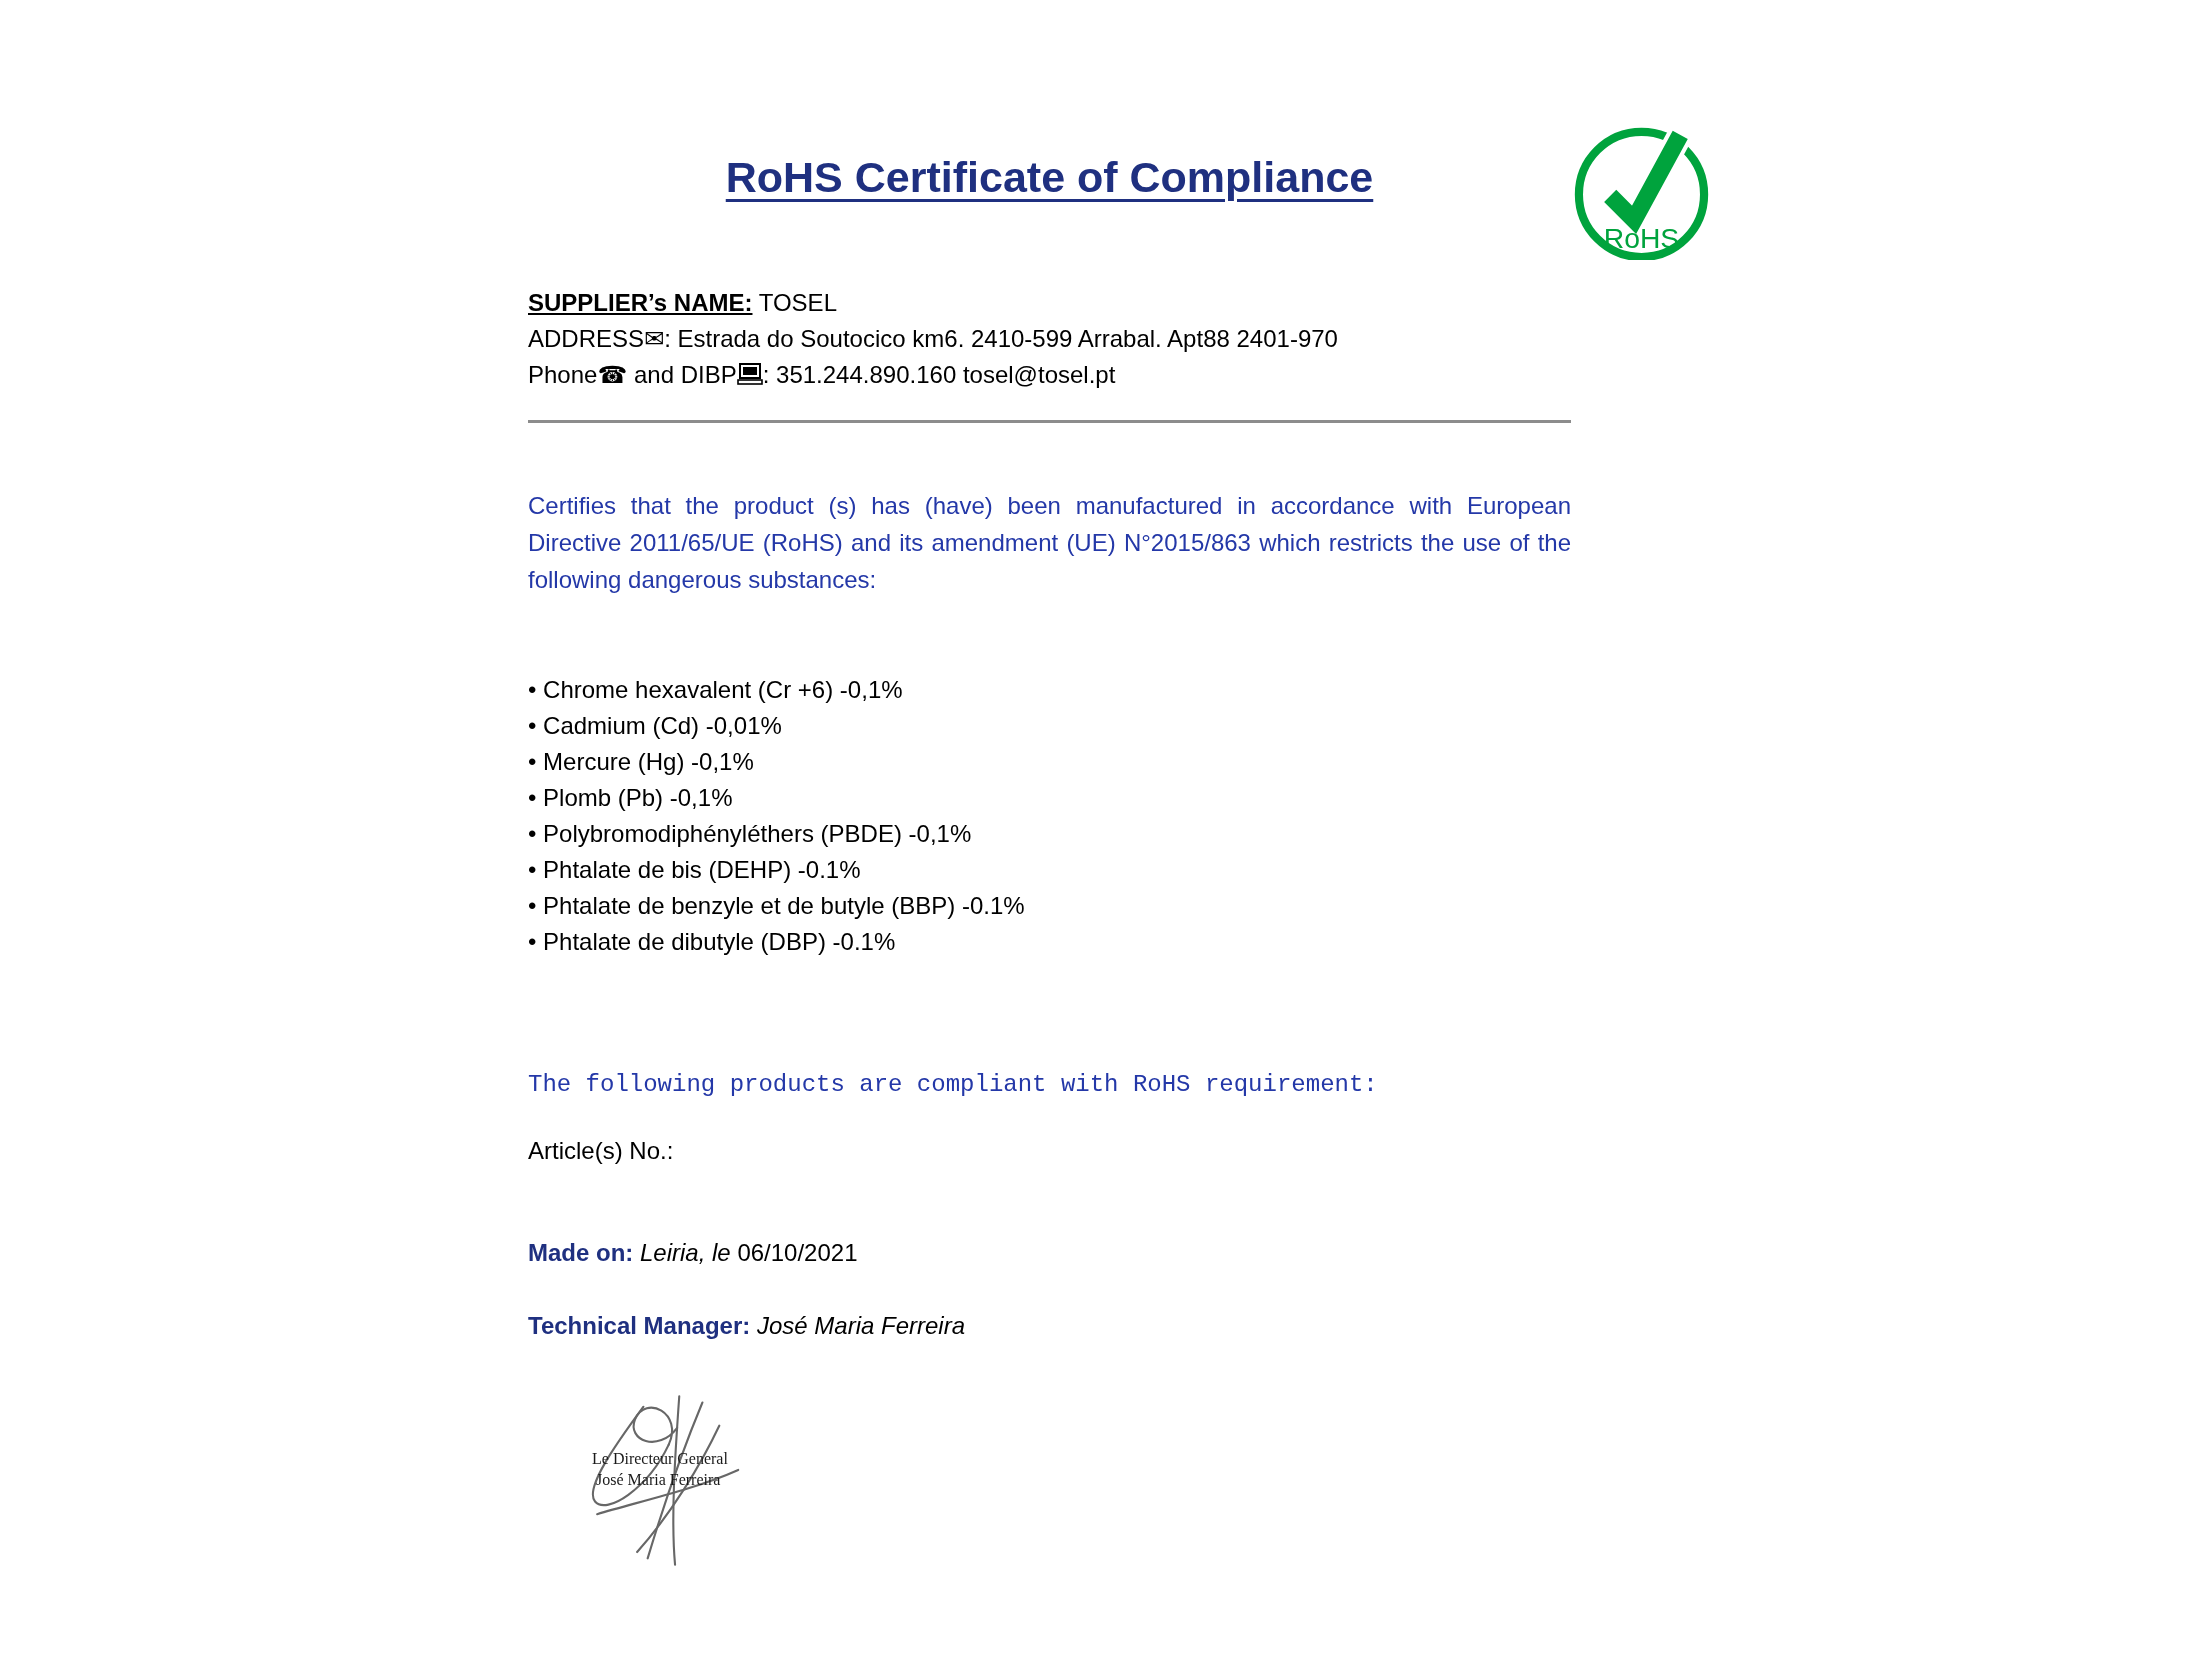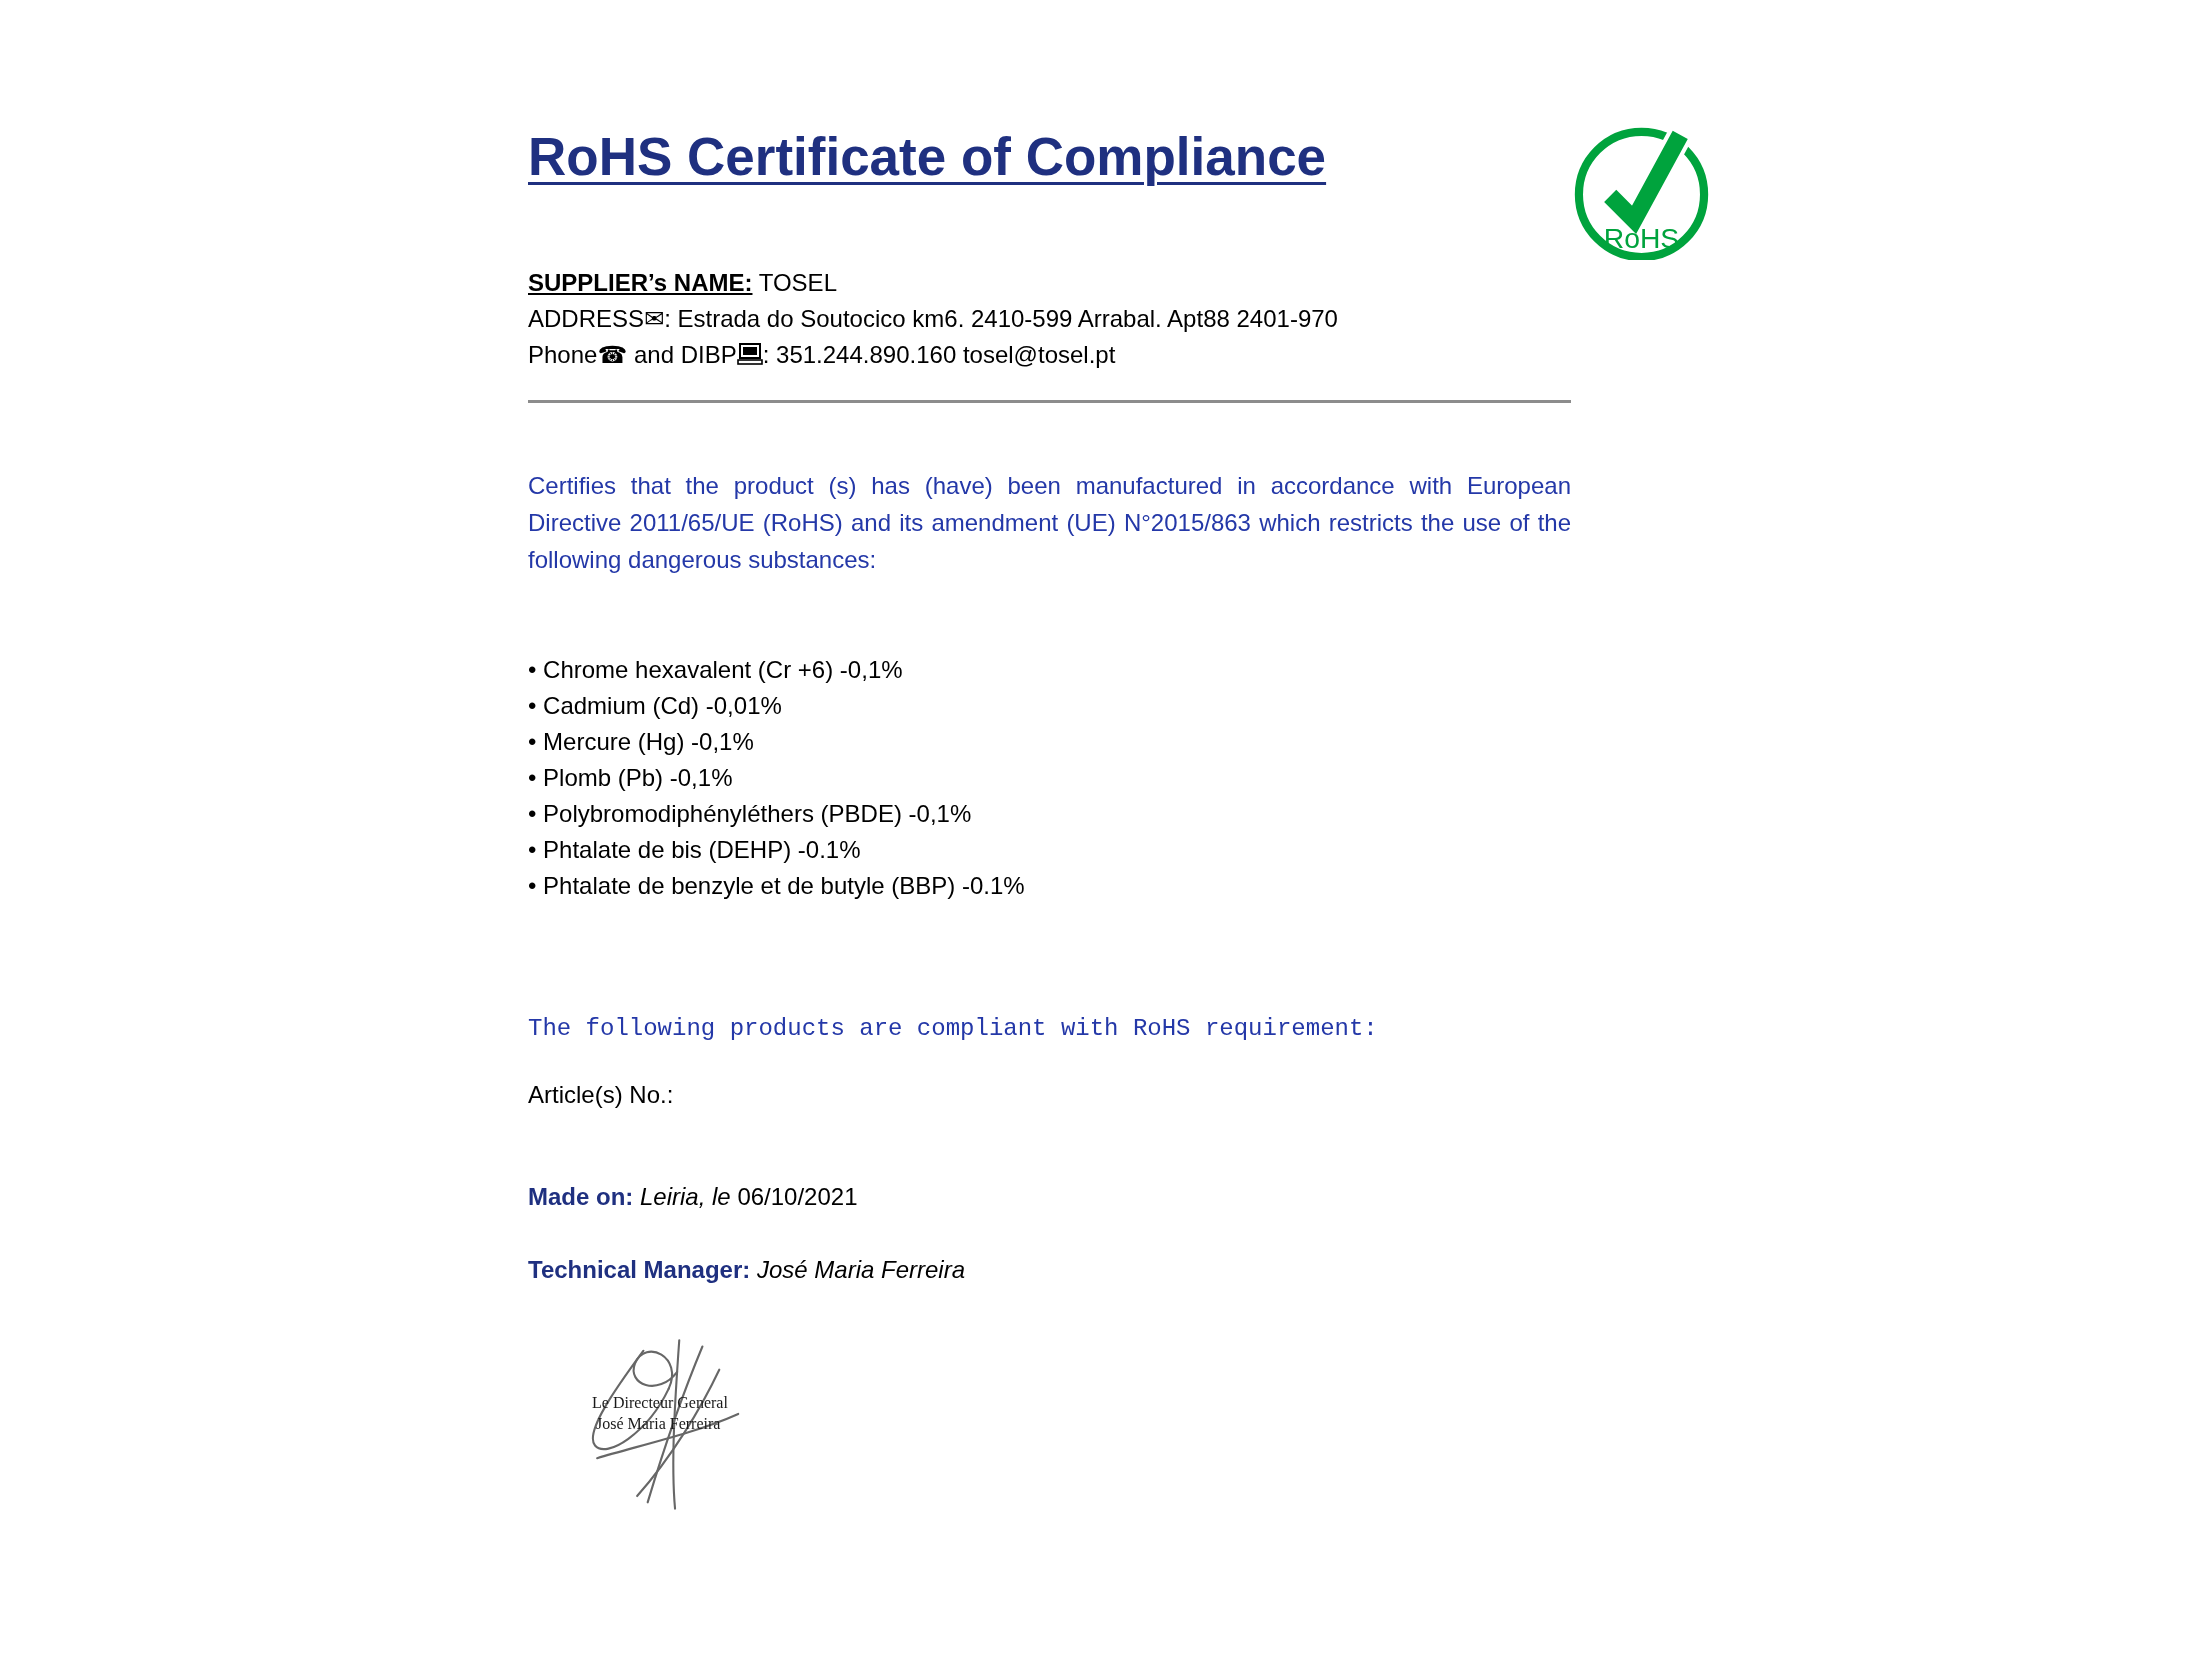--- a/index.html
+++ b/index.html
@@ -7,22 +7,23 @@
     position:relative;
     width:2207px; height:1655px;
     background:#ffffff;
     font-family:"Liberation Sans", "DejaVu Sans", sans-serif;
     color:#000000;
     overflow:hidden;
   }
   .content { position:absolute; left:528px; top:129px; width:1043px; }
 
   h1.doc-title {
-    margin:0 0 0 0;
-    font-size:53px; line-height:56px; font-weight:bold;
+    margin:20px 0 0 0;
+    font-size:43px; line-height:56px; font-weight:bold;
+    text-align:center;
     color:var(--title-blue,#1f3080);
     text-decoration:underline;
     text-decoration-thickness:3px;
     text-underline-offset:7px;
   }
 
   .supplier { margin-top:80px; }
   .supplier p { margin:0; font-size:24px; line-height:36px; white-space:nowrap; }
   .b { font-weight:bold; }
   .u { text-decoration:underline; }
@@ -99,20 +100,21 @@
     <p class="cert-statement">Certifies that the product (s) has (have) been manufactured in accordance with European Directive 2011/65/UE (RoHS) and its amendment (UE) N°2015/863 which restricts the use of the following dangerous substances:</p>
 
     <ul class="substances">
       <li>Chrome hexavalent (Cr +6) -0,1%</li>
       <li>Cadmium (Cd) -0,01%</li>
       <li>Mercure (Hg) -0,1%</li>
       <li>Plomb (Pb) -0,1%</li>
       <li>Polybromodiphényléthers (PBDE) -0,1%</li>
       <li>Phtalate de bis (DEHP) -0.1%</li>
       <li>Phtalate de benzyle et de butyle (BBP) -0.1%</li>
+      <li>Phtalate de dibutyle (DBP) -0.1%</li>
     </ul>
 
     <p class="compliance-statement">The following products are compliant with RoHS requirement:</p>
 
     <p class="article-label">Article(s) No.:</p>
 
     <p class="made-on"><span class="label">Made on:</span> <span class="it">Leiria, le</span> <span>06/10/2021</span></p>
 
     <p class="manager"><span class="label">Technical Manager:</span> <span class="it">José Maria Ferreira</span></p>
 

